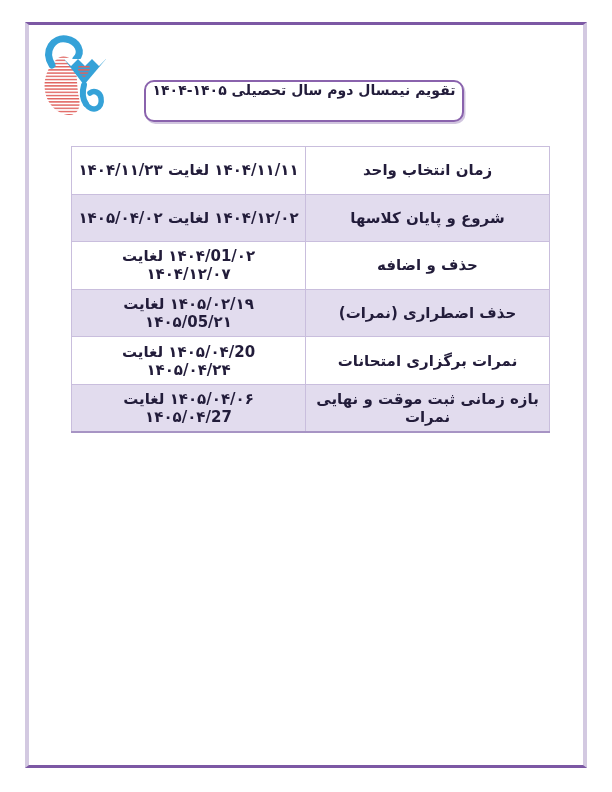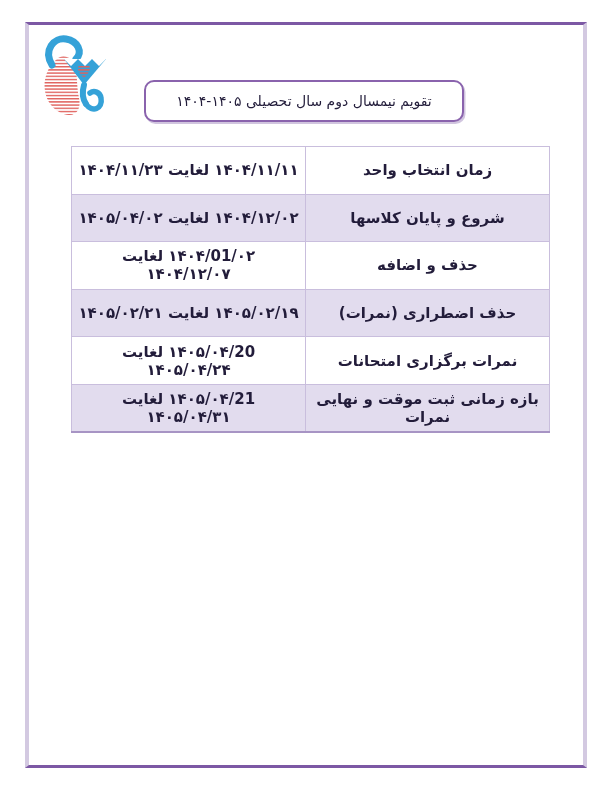--- a/index.html
+++ b/index.html
@@ -12,22 +12,22 @@
     box-sizing:border-box;
     border-top:3px solid #7c58a4;border-bottom:3px solid #7c58a4;
     border-left:4px solid #d3c9e1;border-right:4px solid #d3c9e1;
   }
   .logo{position:absolute;left:38px;top:34px;width:80px;height:86px;}
   .title-box{
     position:absolute;left:144px;top:80px;width:320px;height:42px;
     box-sizing:border-box;background:#ffffff;
     border:2.5px solid #8a63ad;border-radius:10px;
     box-shadow:1.5px 2px 0 rgba(124,88,164,0.35);
-    display:flex;align-items:center;justify-content:center;
-    direction:rtl;font-weight:normal;font-size:14px;color:#221c3a;
+    display:flex;justify-content:center;
+    direction:rtl;font-weight:bold;font-size:14px;color:#221c3a;
     white-space:nowrap;
   }
   table.cal{
     position:absolute;left:71px;top:146px;width:478px;height:286px;
     border-collapse:collapse;table-layout:fixed;direction:rtl;
     border:1px solid #c4b8d9;border-bottom:2.5px solid #a794c4;
   }
   table.cal td{
     border:1px solid #c9bedd;
     text-align:center;vertical-align:middle;
@@ -87,24 +87,24 @@
     <tr class="alt">
       <td>شروع و پایان کلاسها</td>
       <td>۱۴۰۴/۱۲/۰۲ لغایت ۱۴۰۵/۰۴/۰۲</td>
     </tr>
     <tr>
       <td>حذف و اضافه</td>
       <td>۱۴۰۴/01/۰۲ لغایت ۱۴۰۴/۱۲/۰۷</td>
     </tr>
     <tr class="alt">
       <td>حذف اضطراری (نمرات)</td>
-      <td>۱۴۰۵/۰۲/۱۹ لغایت ۱۴۰۵/۰۲/۲۱</td>
+      <td>۱۴۰۵/۰۲/۱۹ لغایت ۱۴۰۵/05/۲۱</td>
     </tr>
     <tr>
       <td>نمرات برگزاری امتحانات</td>
       <td>۱۴۰۵/۰۴/20 لغایت ۱۴۰۵/۰۴/۲۴</td>
     </tr>
     <tr class="alt">
       <td>بازه زمانی ثبت موقت و نهایی نمرات</td>
-      <td>۱۴۰۵/۰۴/21 لغایت ۱۴۰۵/۰۴/۳۱</td>
+      <td>۱۴۰۵/۰۴/۰۶ لغایت ۱۴۰۵/۰۴/27</td>
     </tr>
   </tbody>
 </table>
 
 </body></html>

